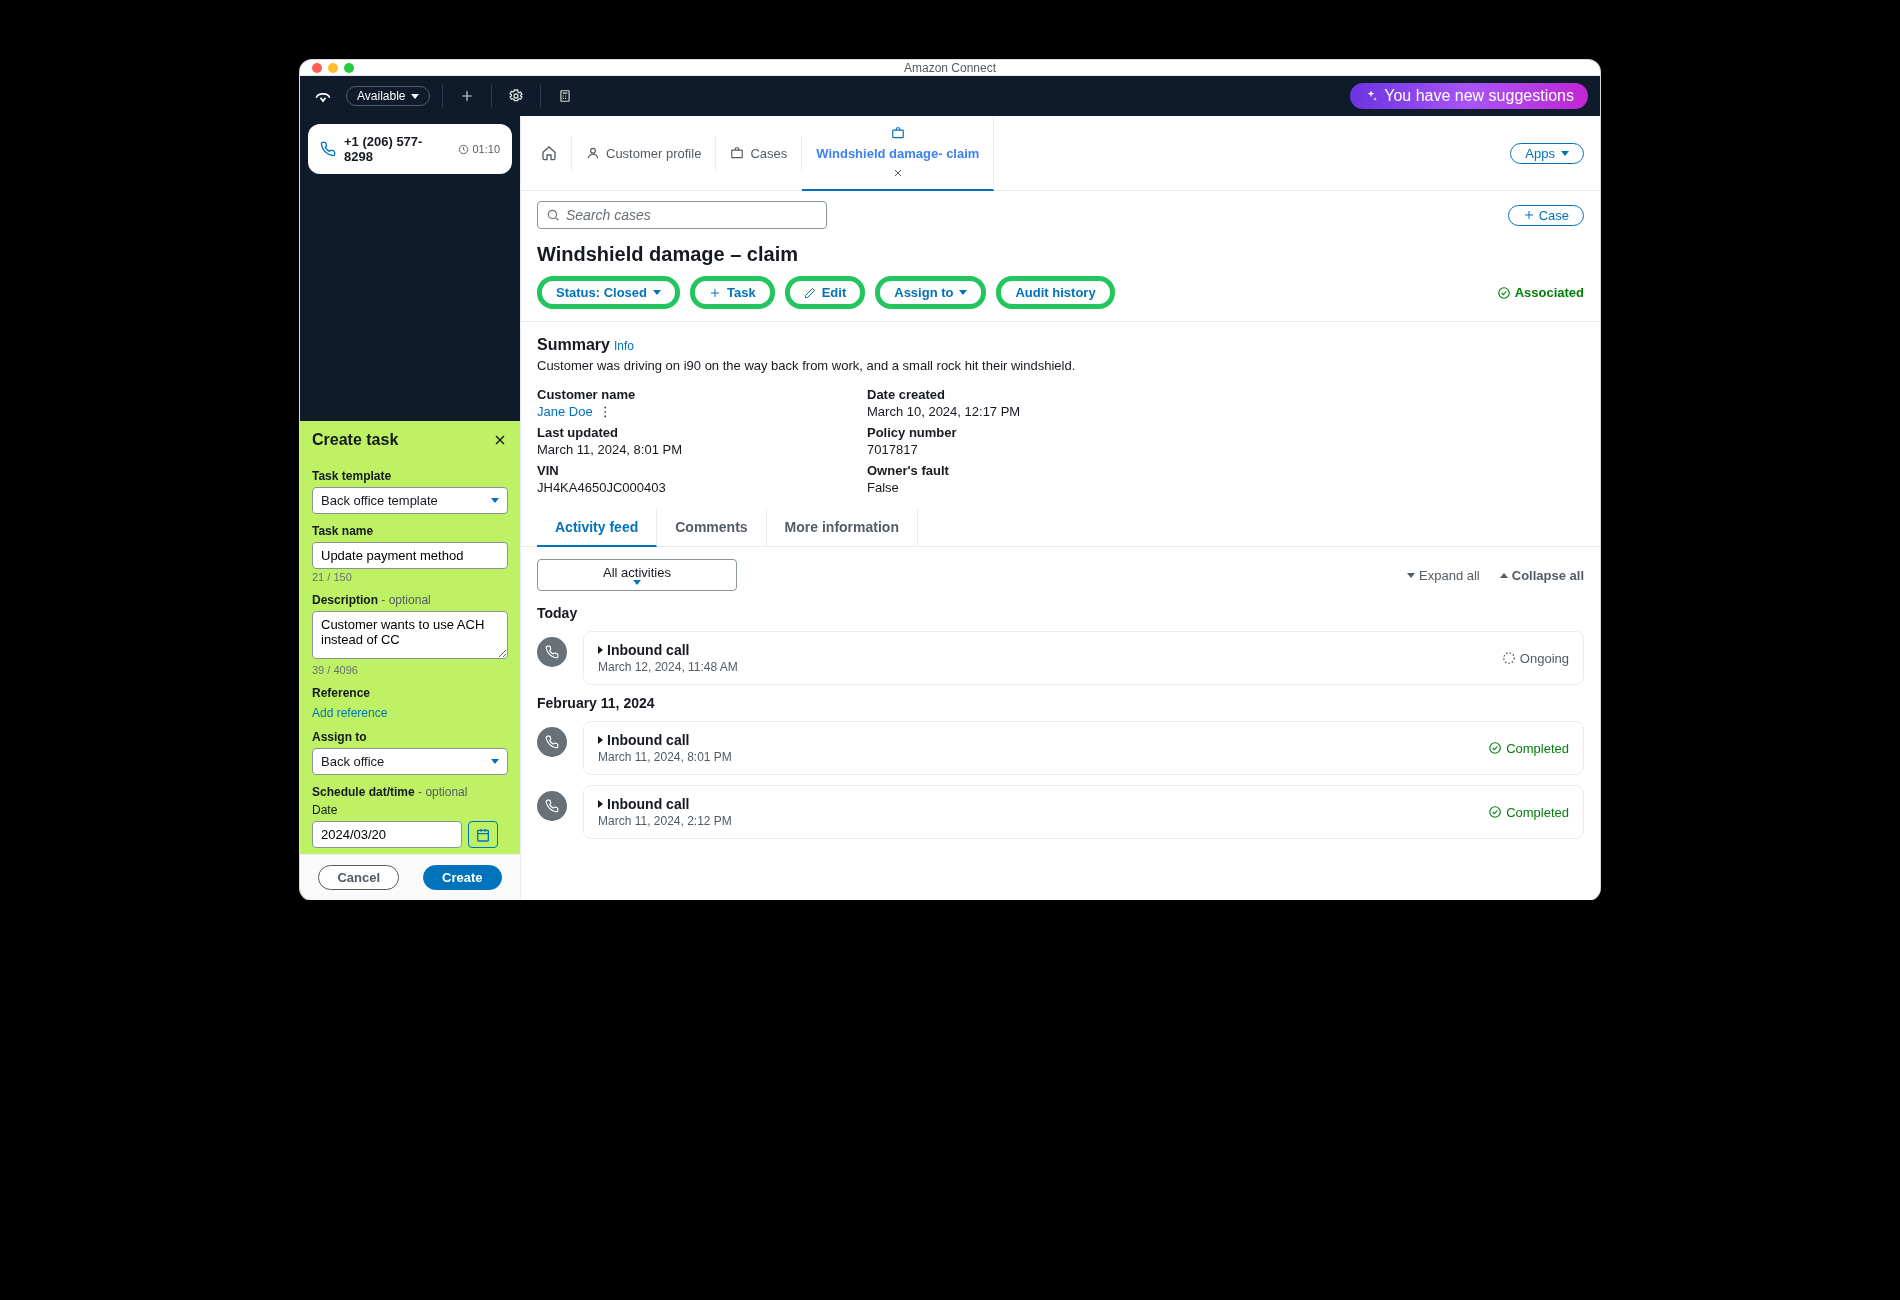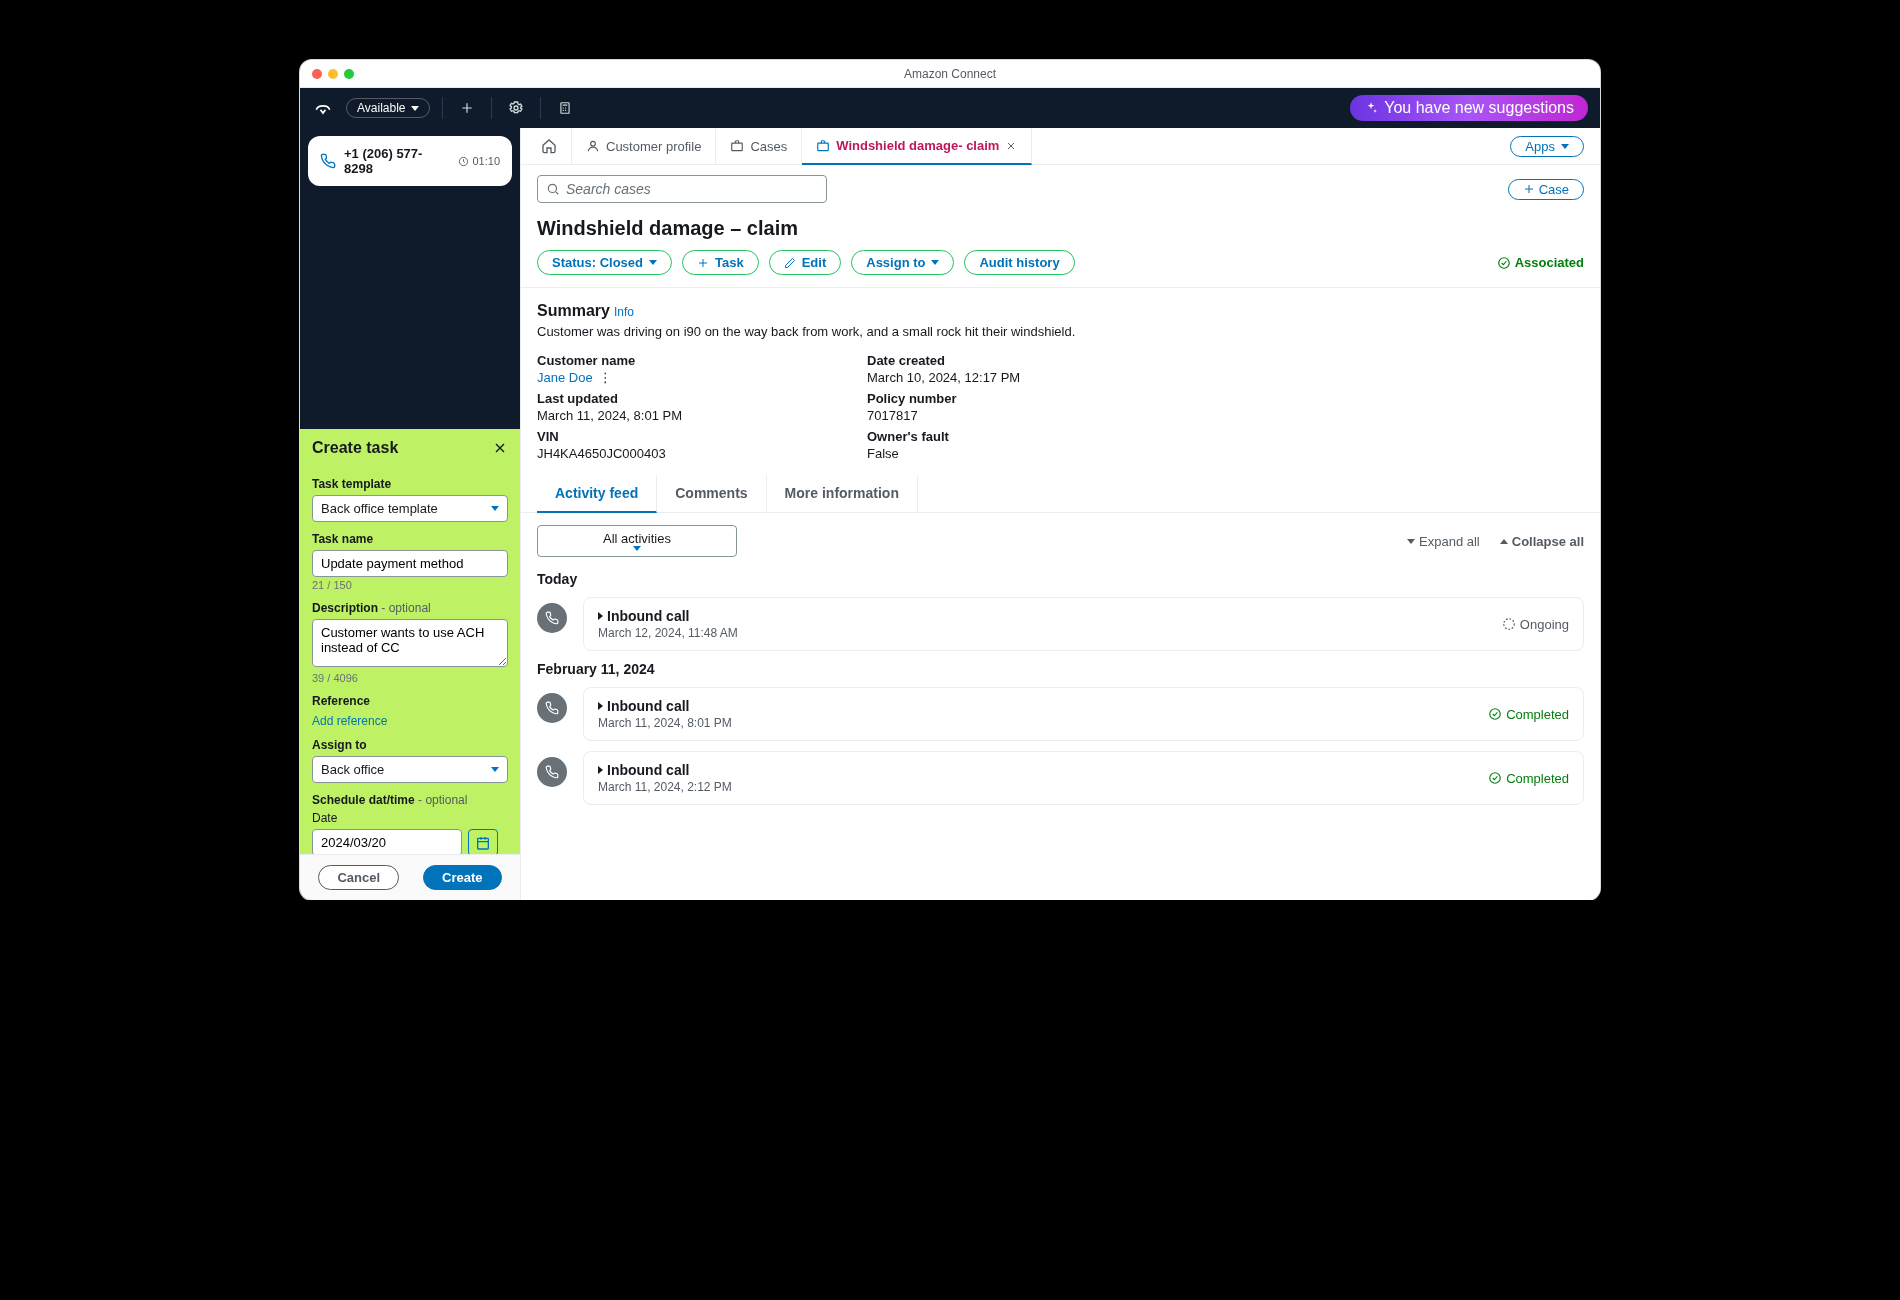--- a/index.html
+++ b/index.html
@@ -1,18 +1,18 @@
 <!DOCTYPE html>
 <html><head>
 <meta charset="utf-8">
 <style>
 * { box-sizing: border-box; margin: 0; padding: 0; }
 body { font-family: -apple-system, "Segoe UI", Helvetica, Arial, sans-serif; font-size: 14px; color: #16191f; background: #000; }
 .screen { width: 1300px; height: 840px; margin: 60px auto 0; background: #fff; border-radius: 12px; overflow: hidden; display: flex; flex-direction: column; box-shadow: 0 0 0 1px #d5dbdb; }
-.titlebar { height: 28px; display: flex; align-items: center; padding: 0 12px; border-bottom: 1px solid #e9ebed; position: relative; }
+.titlebar { height: 16px; display: flex; align-items: center; padding: 0 12px; border-bottom: 1px solid #e9ebed; position: relative; }
 .trafficlights { display: flex; gap: 6px; }
 .dot { width: 10px; height: 10px; border-radius: 50%; }
 .dot.red { background: #ff5f56; }
 .dot.yellow { background: #ffbd2e; }
 .dot.green { background: #27c93f; }
 .title-text { position: absolute; left: 50%; transform: translateX(-50%); font-size: 12px; color: #545b64; }
 .content { flex: 1; display: flex; min-height: 0; }
 .topbar { height: 40px; background: #0f1b2a; display: flex; align-items: center; padding: 0 12px; gap: 12px; }
 .logo { width: 22px; height: 22px; display:flex; align-items:center; justify-content:center; }
 .status-pill { border: 1px solid #545b64; color: #fafafa; border-radius: 14px; padding: 2px 10px; display: flex; align-items: center; gap:6px; font-size:12px; }
@@ -43,31 +43,31 @@
 .cal-btn { width:30px; border:1px solid #0073bb; border-radius:4px; display:flex; align-items:center; justify-content:center; color:#0073bb; cursor:pointer; }
 .task-footer { border-top: 1px solid #eaeded; padding: 10px; display:flex; gap:24px; justify-content:center; background:#fafafa; }
 .btn { border-radius: 16px; padding: 4px 18px; font-size: 13px; cursor:pointer; border:1px solid; font-weight:700; }
 .btn-sec { border-color:#545b64; color:#545b64; background:#fff; }
 .btn-pri { border-color:#0073bb; background:#0073bb; color:#fff; }
 
 .main { flex:1; background:#fff; border-left:1px solid #eaeded; overflow:auto; padding-bottom: 20px; }
 .tabs { display:flex; align-items:center; padding: 0 16px; border-bottom:1px solid #eaeded; }
 .tab { display:flex; align-items:center; gap:6px; padding: 10px 14px; color:#545b64; border-right: 1px solid #eaeded; font-size:13px; cursor:pointer; }
 .tab:first-child { border-right: 1px solid #eaeded; padding: 10px 14px 10px 4px; }
-.tab.active { color:#be185d; border-bottom: 2px solid #0073bb; margin-bottom:-1px; font-weight:700; }
+.tab.active { color:#3b82f6; border-bottom: 2px solid #0073bb; margin-bottom:-1px; font-weight:700;flex-direction:column; }
 .tab .close { color:#545b64; }
 .apps-dd { margin-left:auto; border:1px solid #0073bb; color:#0073bb; border-radius:16px; padding: 2px 14px; display:flex; align-items:center; gap:6px; font-size:13px; cursor:pointer; margin-block:6px; }
 
 .search-row { padding: 10px 16px; display:flex; align-items:center; gap:10px; }
 .search-box { width: 290px; border:1px solid #879596; border-radius:4px; padding: 5px 8px; display:flex; align-items:center; gap:6px; color:#687078; font-style:italic; }
 .case-btn { margin-left:auto; border:1px solid #0073bb; color:#0073bb; border-radius:16px; padding:2px 14px; display:flex; align-items:center; gap:4px; font-size:13px; cursor:pointer; }
 
 .page-title { padding: 4px 16px 10px; font-size: 20px; font-weight:700; }
 .action-row { padding: 0 16px 12px; display:flex; gap:10px; align-items:center; border-bottom:1px solid #eaeded; }
-.pill { border:1px solid #22c55e; color:#0073bb; border-radius:16px; padding: 4px 14px; display:flex; align-items:center; gap:6px; font-size:13px; cursor:pointer; font-weight:700; }
+.pill { border:5px solid #22c55e; color:#0073bb; border-radius:16px; padding: 4px 14px; display:flex; align-items:center; gap:6px; font-size:13px; cursor:pointer; font-weight:700; }
 .assoc { margin-left:auto; color:#037f0c; display:flex; align-items:center; gap:4px; font-size:13px; font-weight:700; }
 
 .section { padding: 14px 16px; }
 .section h4 { font-size: 16px; font-weight:700; display:inline-block; }
 .info { color:#0073bb; font-size:12px; margin-left:4px; font-weight:400; }
 .summary-text { font-size: 13px; margin-top: 4px; }
 .grid { display:grid; grid-template-columns: 300px 300px; gap: 6px 30px; margin-top: 14px; }
 .grid .lbl { font-size: 13px; font-weight:700; }
 .grid .val { font-size: 13px; }
 .grid .cell { display:flex; flex-direction:column; gap:2px; }

